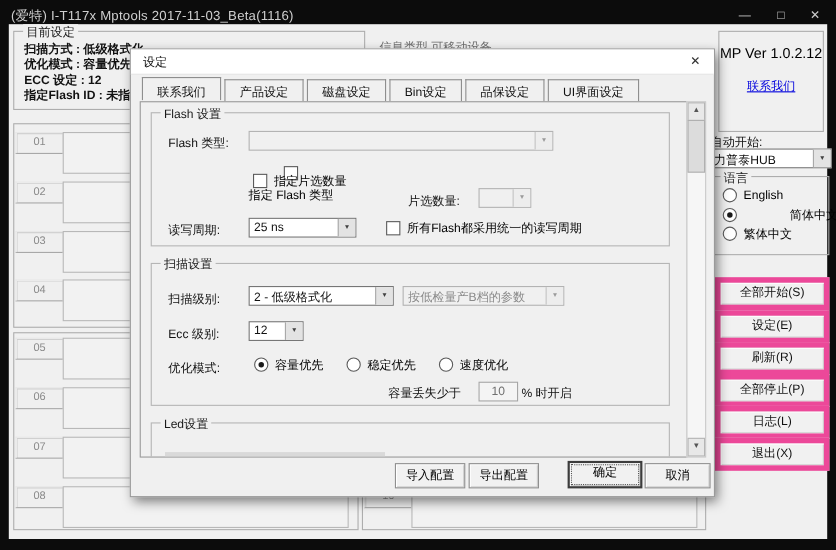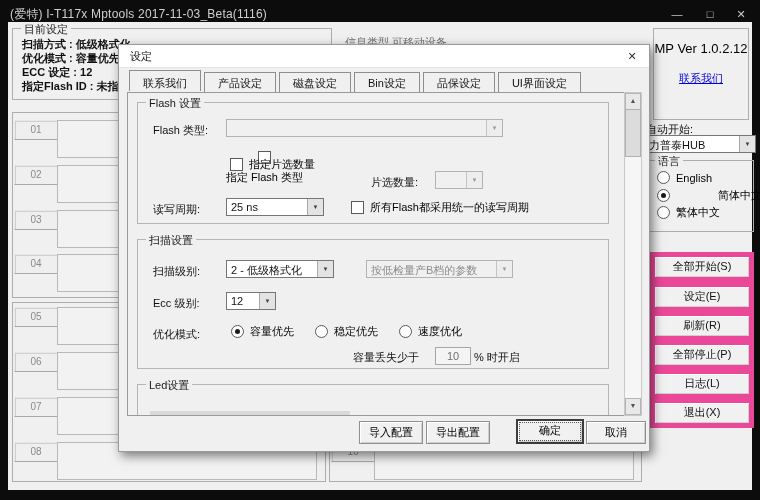--- a/index.html
+++ b/index.html
@@ -199,21 +199,21 @@
       <div class="hrow" style="left:213px;top:97px;">
         <span class="cbx"></span>
         <span>所有Flash都采用统一的读写周期</span>
       </div>
     </div>
 
     <div class="grp" style="left:9px;top:146px;width:470px;height:128px;border-color:#b5b5b5;">
       <span class="grp-label">扫描设置</span>
 
       <div class="fld-label" style="left:15px;top:24px;">扫描级别:</div>
-      <div class="combo" style="left:88px;top:20px;width:108px;">
+      <div class="combo" style="left:88px;top:20px;width:132px;">
         <span class="ctext">2 - 低级格式化</span>
         <span class="carrow">▼</span>
       </div>
       <div class="combo disabled" style="left:228px;top:20px;width:147px;">
         <span class="ctext">按低检量产B档的参数</span>
         <span class="carrow">▼</span>
       </div>
 
       <div class="fld-label" style="left:15px;top:56px;">Ecc 级别:</div>
       <div class="combo" style="left:88px;top:52px;width:50px;">

